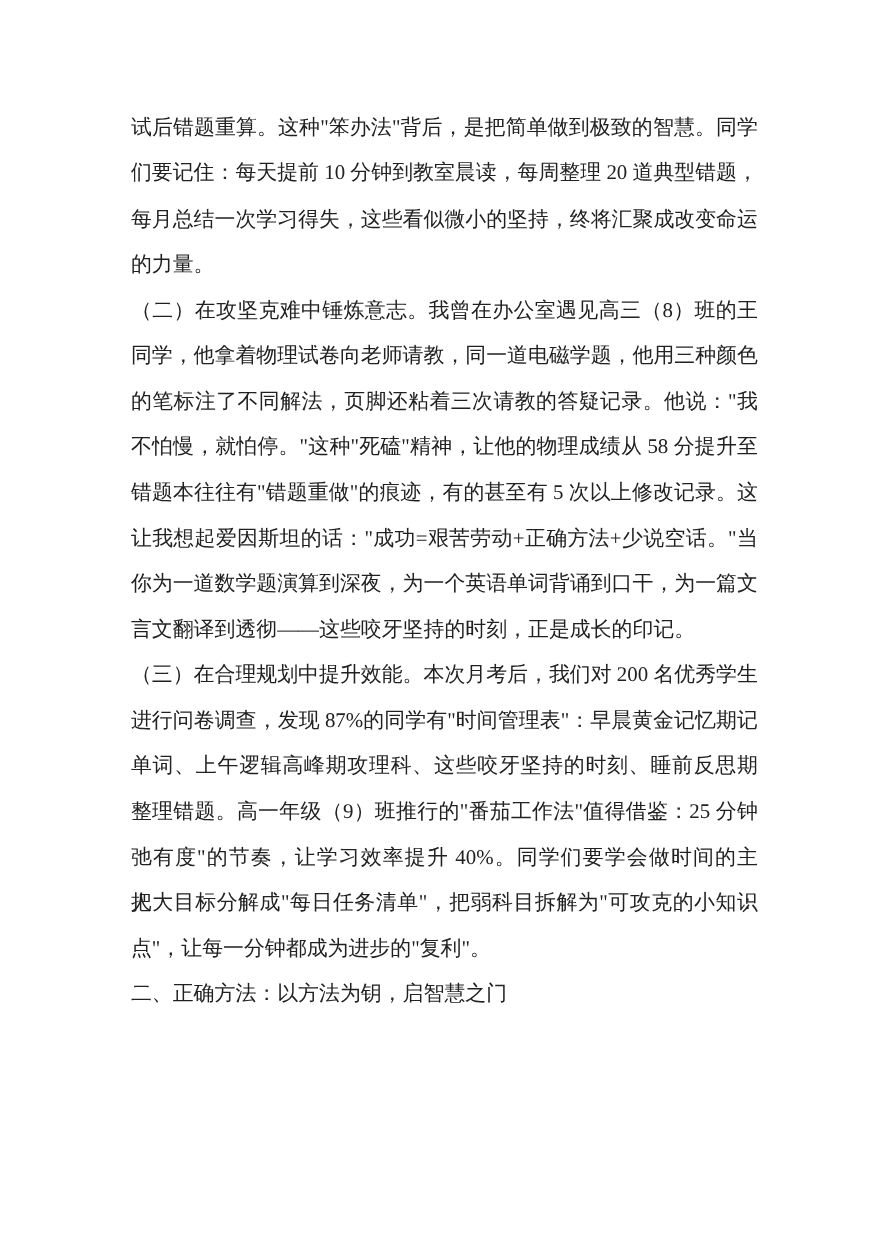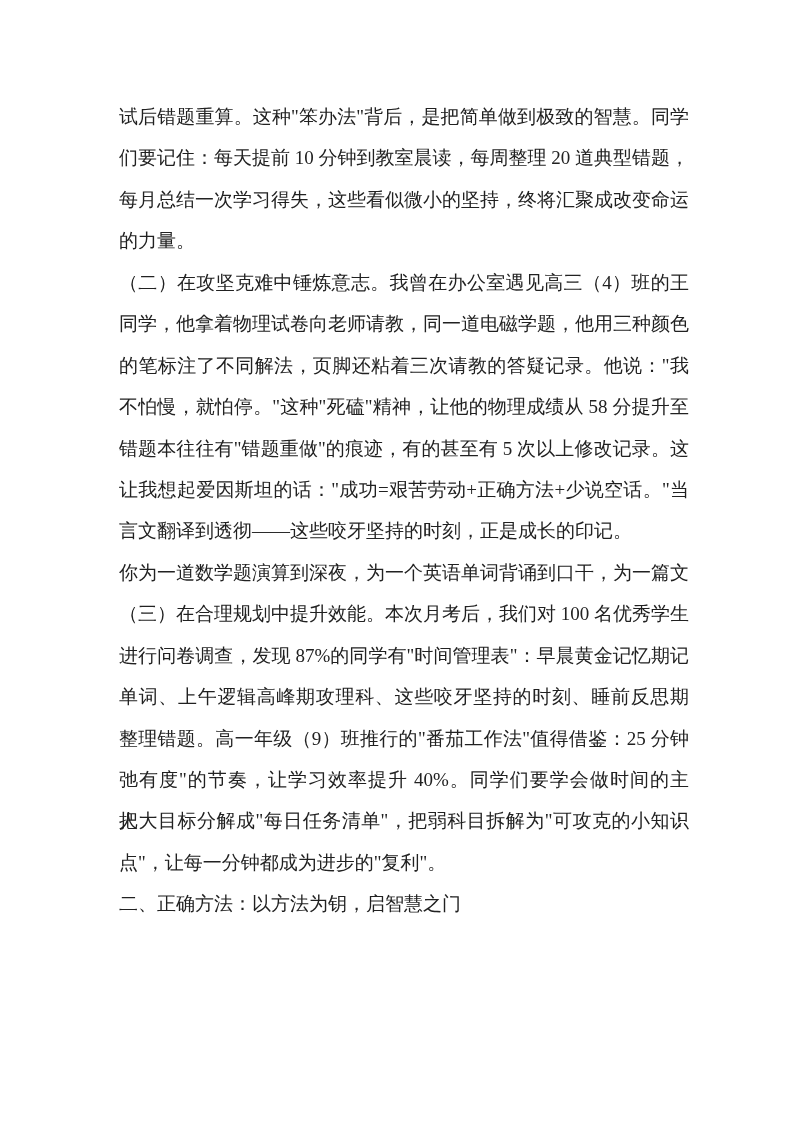--- a/index.html
+++ b/index.html
@@ -54,32 +54,32 @@
   <div class="doc-body">
 
     <div class="para">
       <div class="ln">试后错题重算。这种"笨办法"背后，是把简单做到极致的智慧。同学</div>
       <div class="ln">们要记住：每天提前 10 分钟到教室晨读，每周整理 20 道典型错题，</div>
       <div class="ln">每月总结一次学习得失，这些看似微小的坚持，终将汇聚成改变命运</div>
       <div class="ln last">的力量。</div>
     </div>
 
     <div class="para">
-      <div class="ln">（二）在攻坚克难中锤炼意志。我曾在办公室遇见高三（4）班的王</div>
+      <div class="ln">（二）在攻坚克难中锤炼意志。我曾在办公室遇见高三（8）班的王</div>
       <div class="ln">同学，他拿着物理试卷向老师请教，同一道电磁学题，他用三种颜色</div>
       <div class="ln">的笔标注了不同解法，页脚还粘着三次请教的答疑记录。他说："我</div>
       <div class="ln">不怕慢，就怕停。"这种"死磕"精神，让他的物理成绩从 58 分提升至</div>
       <div class="ln">错题本往往有"错题重做"的痕迹，有的甚至有 5 次以上修改记录。这</div>
       <div class="ln">让我想起爱因斯坦的话："成功=艰苦劳动+正确方法+少说空话。"当</div>
+      <div class="ln">你为一道数学题演算到深夜，为一个英语单词背诵到口干，为一篇文</div>
       <div class="ln last">言文翻译到透彻——这些咬牙坚持的时刻，正是成长的印记。</div>
-      <div class="ln">你为一道数学题演算到深夜，为一个英语单词背诵到口干，为一篇文</div>
     </div>
 
     <div class="para">
-      <div class="ln">（三）在合理规划中提升效能。本次月考后，我们对 100 名优秀学生</div>
+      <div class="ln">（三）在合理规划中提升效能。本次月考后，我们对 200 名优秀学生</div>
       <div class="ln">进行问卷调查，发现 87%的同学有"时间管理表"：早晨黄金记忆期记</div>
       <div class="ln">单词、上午逻辑高峰期攻理科、这些咬牙坚持的时刻、睡前反思期</div>
       <div class="ln">整理错题。高一年级（9）班推行的"番茄工作法"值得借鉴：25 分钟</div>
       <div class="ln">弛有度"的节奏，让学习效率提升 40%。同学们要学会做时间的主人：</div>
       <div class="ln">把大目标分解成"每日任务清单"，把弱科目拆解为"可攻克的小知识</div>
       <div class="ln last">点"，让每一分钟都成为进步的"复利"。</div>
     </div>
 
     <div class="para">
       <div class="ln last">二、正确方法：以方法为钥，启智慧之门</div>

